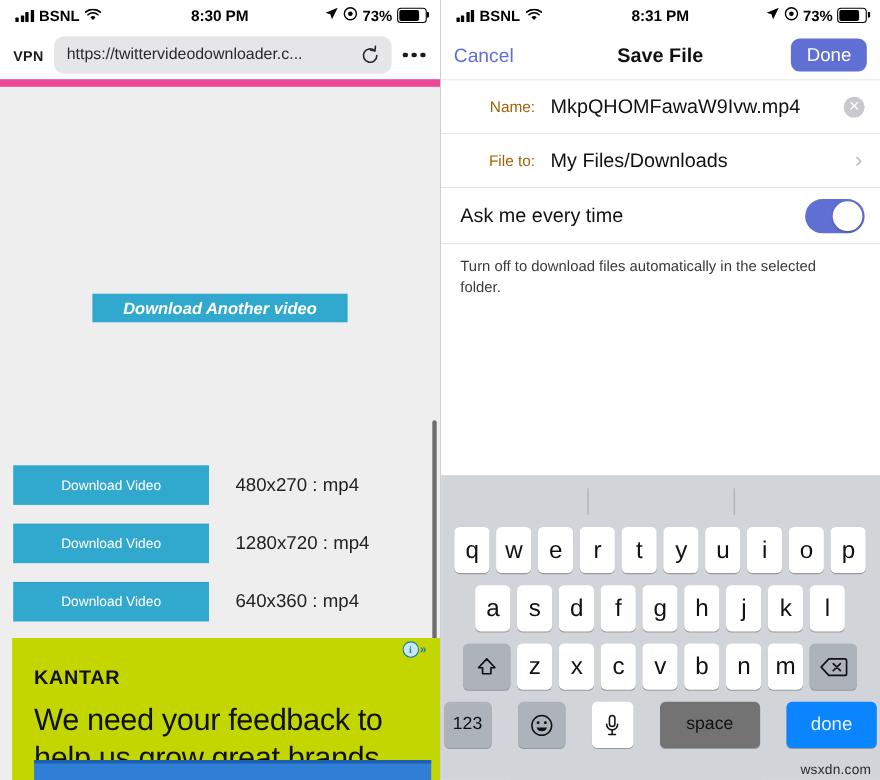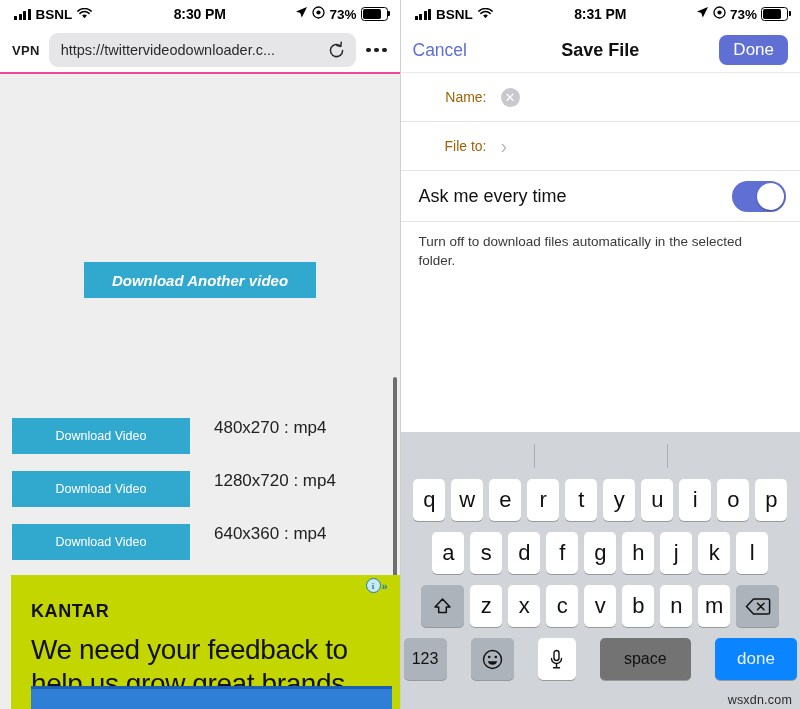--- a/index.html
+++ b/index.html
@@ -34,42 +34,42 @@
           position: relative; display: inline-block; }
   .batt::after { content:""; position:absolute; right:-3.5px; top:3px; width:2px;height:5px;
                  background:#000; border-radius:0 1px 1px 0;}
   .batt span { position:absolute; left:1.3px; top:1.3px; bottom:1.3px; width:72%;
                background:#000; border-radius:1.8px; display:block;}
   .pct { font-size: 13.5px; font-weight: bold; }
 
   
   .urlbar {
     height: 44px; background: #fff; display: flex; align-items: center;
-    padding: 0 10px 0 12px; gap: 9px; border-bottom: 2px solid #ec4899;
+    padding: 0 10px 0 12px; gap: 9px; border-bottom: 7px solid #ec4899;
   }
   .vpn-label { font-size: 13px; font-weight: bold; color: #1c1c1e; letter-spacing: .3px; }
   .url-field {
     flex: 1; height: 34px; background: #e6e6e8; border-radius: 9px;
     display: flex; align-items: center; padding: 0 10px 0 12px; gap: 6px;
     overflow: hidden;
   }
   .url-text { flex:1; font-size: 14.5px; color: #2a2a2c; white-space: nowrap;
               overflow: hidden; text-overflow: clip; }
   .reload { width: 19px; height: 19px; flex: none; }
   .dots { display: flex; gap: 3.5px; padding: 0 3px 0 1px; }
   .dots i { width: 4.5px; height: 4.5px; border-radius: 50%; background: #1c1c1e; display:block; }
 
   
   .webview { position: relative; height: 637px; background: #eeeeee; overflow: hidden; }
   .btn-another {
-    position: absolute; left: 84px; top: 188px; width: 232px; height: 36px;
+    position: absolute; left: 84px; top: 188px; width: 232px; height: 26px;
     background: #31a8ce; color: #ffffff; display:flex; align-items:center; justify-content:center;
     font-size: 15px; font-style: italic; font-weight: bold;
   }
-  .dl-row { position: absolute; left: 12px; display: flex; align-items: flex-start; }
+  .dl-row { position: absolute; left: 12px; display: flex; align-items: center; }
   .dl-btn {
     width: 178px; height: 36px; background: #31a8ce; color: #fff;
     display: flex; align-items: center; justify-content: center; font-size: 12.5px;
   }
   .dl-res { margin-left: 24px; font-size: 17px; color: #222; white-space: nowrap; }
   .r0 { top: 344px; } .r1 { top: 397px; } .r2 { top: 450px; }
 
   .scrollbar {
     position: absolute; right: 3px; top: 303px; width: 4px; height: 325px;
     background: #6e6e6e; border-radius: 2px;
@@ -289,25 +289,27 @@
     </div>
 
     <div class="navbar">
       <span class="nav-cancel">Cancel</span>
       <span class="nav-title">Save File</span>
       <span class="nav-done">Done</span>
     </div>
 
     <div class="row">
       <span class="row-label">Name:</span>
+      <span class="row-value">MkpQHOMFawaW9Ivw.mp4</span>
       <span class="clear-x">✕</span>
     </div>
 
     <div class="row">
       <span class="row-label">File to:</span>
+      <span class="row-value">My Files/Downloads</span>
       <span class="chev">›</span>
     </div>
 
     <div class="row row-toggle">
       <span class="toggle-label">Ask me every time</span>
       <span class="toggle">
           <span class="knob"></span>
         </span>
     </div>
 

